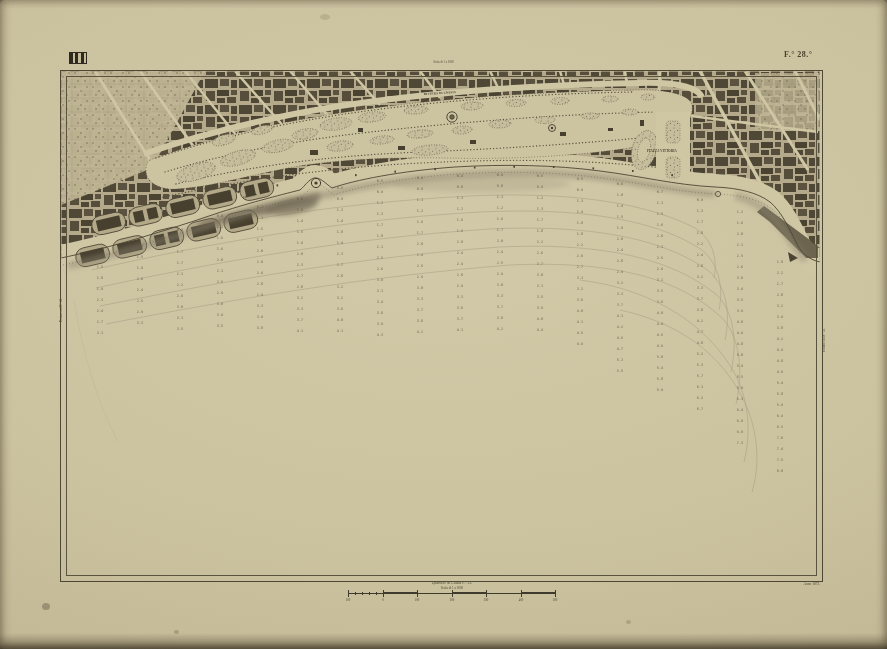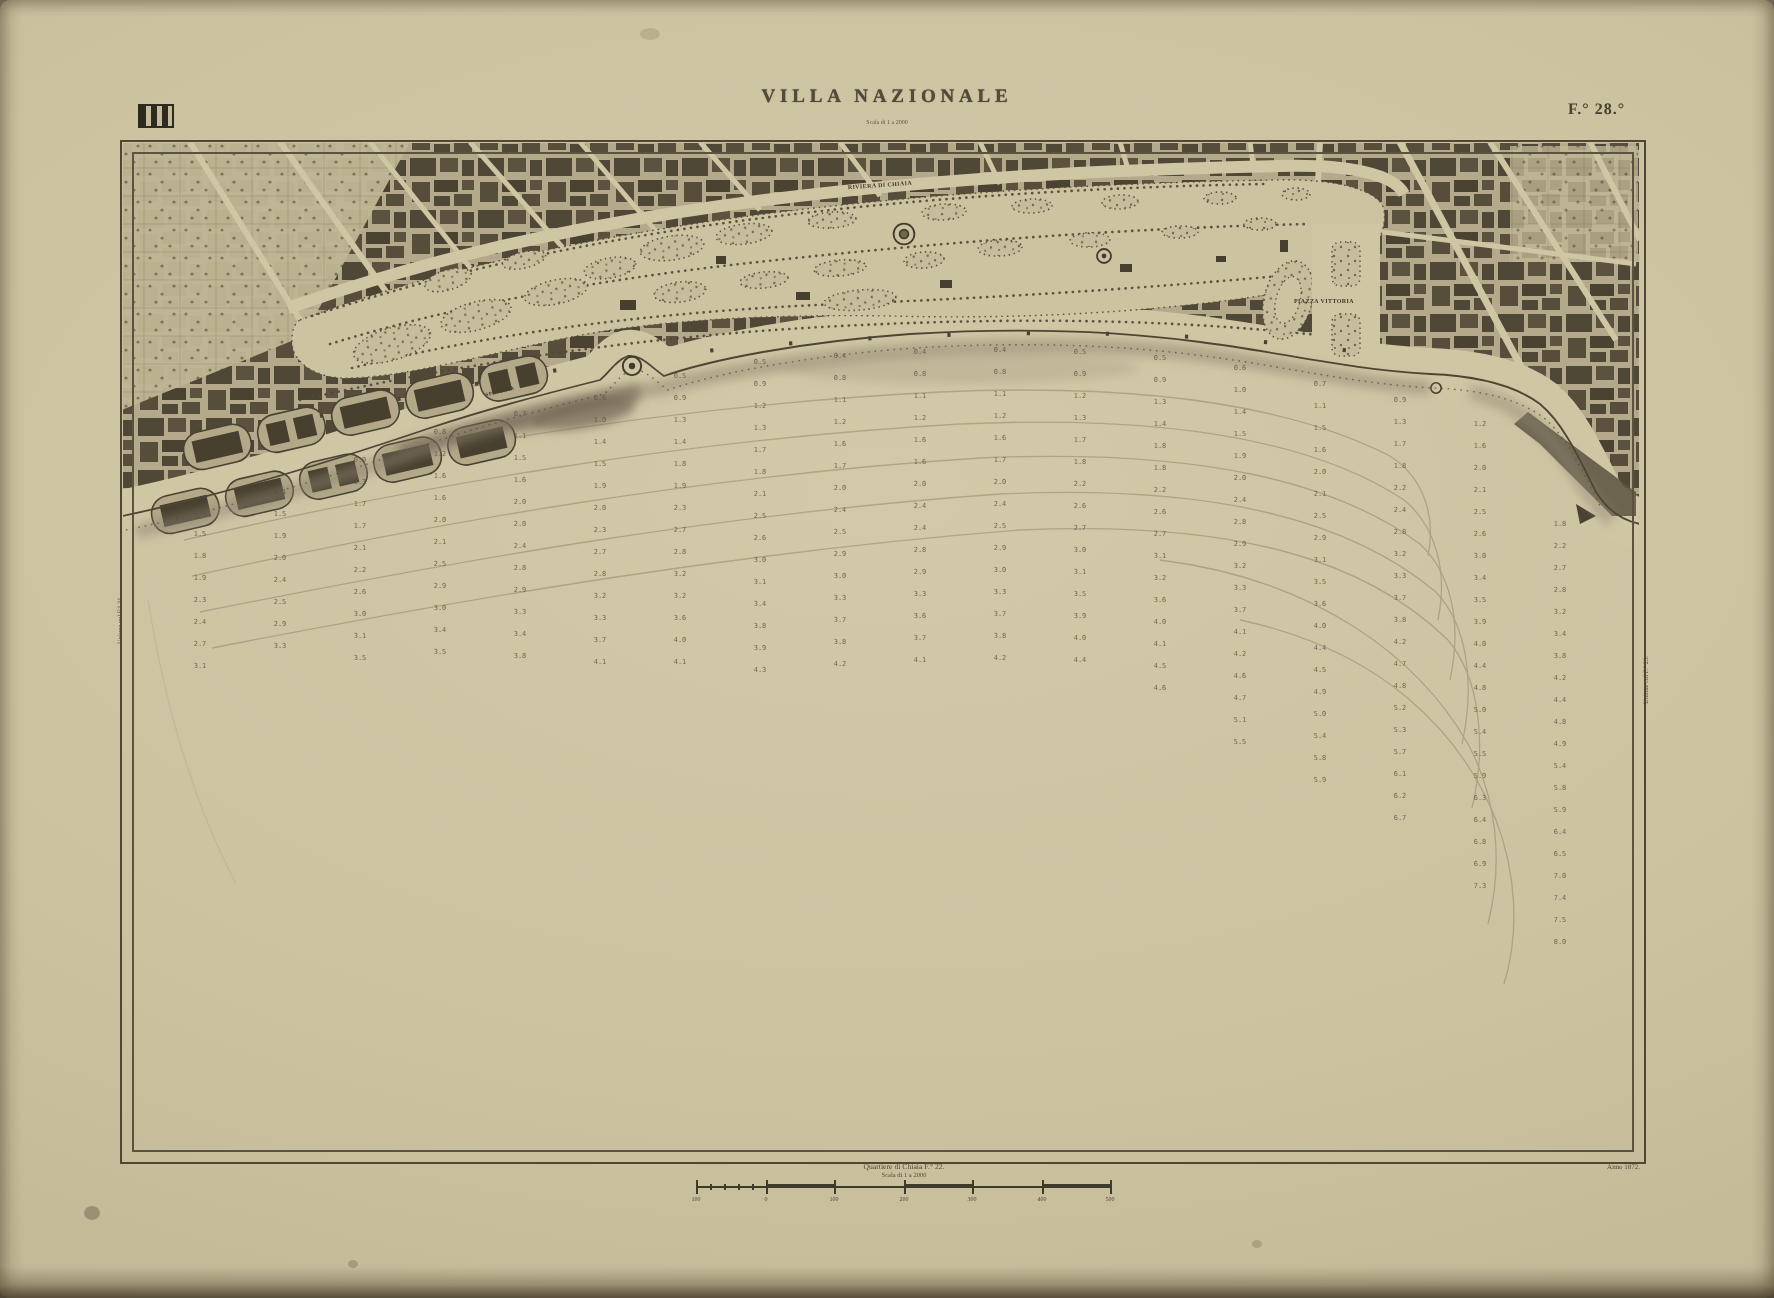--- a/index.html
+++ b/index.html
@@ -262,21 +262,20 @@
       <path fill="none" stroke="#4a4334" stroke-width="2" stroke-dasharray="1.6 38" d="M 160,208 C 240,190 320,176 420,170 C 520,164 600,166 680,176"></path>
 
       <circle cx="316" cy="183" r="4.6" fill="#cfc6a4" stroke="#433d2d" stroke-width="1"></circle>
       <circle cx="316" cy="183" r="1.6" fill="#433d2d"></circle>
     </g>
   </svg>
 
   <div id="frame-outer"></div>
   <div id="frame-inner"></div>
 
-  <div id="map-title">VILLA NAZIONALE</div>
   <div id="map-subtitle" class="tiny" style="top:60px;left:0;width:887px;text-align:center;font-size:6px;transform:scale(.5);transform-origin:50% 0;">Scala di 1 a 2000</div>
   <div id="sheet-number">F.° 28.°</div>
   <div id="stamp"></div>
 
   <div style="position:absolute;left:0;top:0;width:887px;height:649px;">
       <span class="snd" style="left: 100px; top: 256px;">1.1</span>
       <span class="snd" style="left: 100px; top: 267px;">1.5</span>
       <span class="snd" style="left: 100px; top: 278px;">1.8</span>
       <span class="snd" style="left: 100px; top: 289px;">1.9</span>
       <span class="snd" style="left: 100px; top: 300px;">2.3</span>

